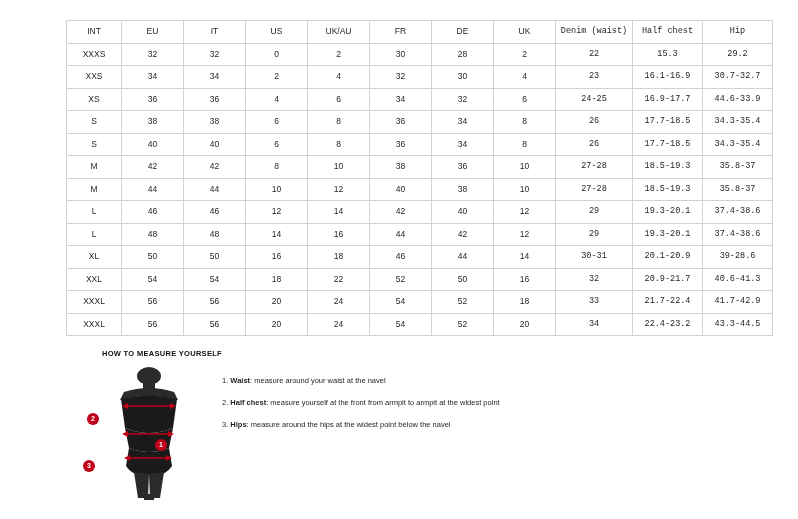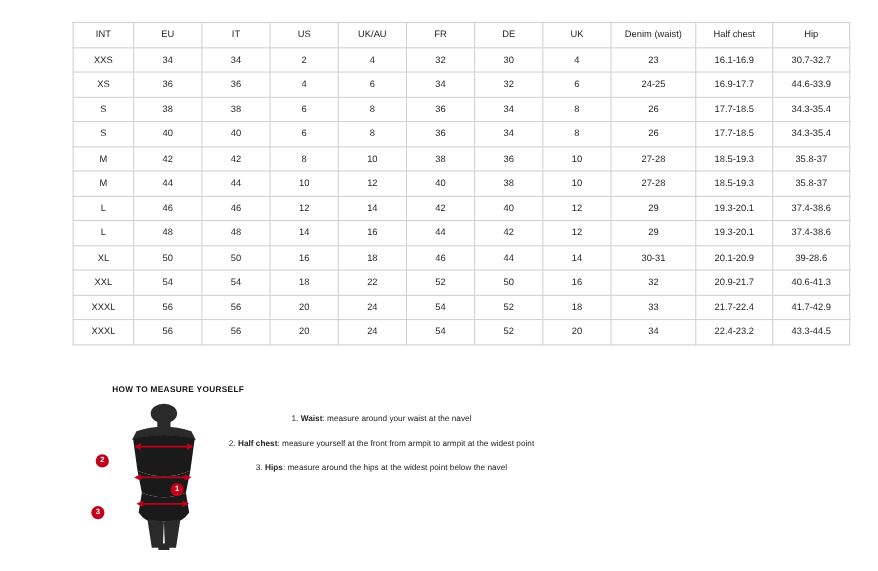--- a/index.html
+++ b/index.html
@@ -55,20 +55,21 @@
   col.c5 { width: 62px; }
   col.c6 { width: 62px; }
   col.c7 { width: 62px; }
   col.c8 { width: 77px; }
   col.c9 { width: 70px; }
   col.c10 { width: 70px; }
 
   td.left-cell, th.left-cell {
     text-align: left;
     padding-left: 8px;
+    font-family: Liberation Mono, monospace;
   }
 
   .measure-section {
     position: absolute;
     left: 66px;
     top: 349px;
     width: 666px;
   }
   .measure-title {
     font-size: 7.5px;
@@ -83,23 +84,22 @@
     display: flex;
     align-items: flex-start;
   }
   .figure-wrap {
     position: relative;
     width: 140px;
     height: 135px;
     flex: 0 0 140px;
   }
   .notes {
-    margin-left: 2px;
+    margin-left: 16px;
     padding-top: 10px;
-    text-align: center;
   }
   .note {
     font-size: 7.5px;
     color: #1f1f1f;
     line-height: 1.2;
     margin-bottom: 13px;
     white-space: nowrap;
   }
   .note b { font-weight: bold; }
 
@@ -150,20 +150,33 @@
           <th>FR</th>
           <th>DE</th>
           <th>UK</th>
           <th class="left-cell">Denim (waist)</th>
           <th class="left-cell">Half chest</th>
           <th class="left-cell">Hip</th>
         </tr>
     </thead>
     <tbody id="table-body">
         <tr>
+          <td>XXXS</td>
+          <td>32</td>
+          <td>32</td>
+          <td>0</td>
+          <td>2</td>
+          <td>30</td>
+          <td>28</td>
+          <td>2</td>
+          <td class="left-cell">22</td>
+          <td class="left-cell">15.3</td>
+          <td class="left-cell">29.2</td>
+        </tr>
+        <tr>
           <td>XXS</td>
           <td>34</td>
           <td>34</td>
           <td>2</td>
           <td>4</td>
           <td>32</td>
           <td>30</td>
           <td>4</td>
           <td class="left-cell">23</td>
           <td class="left-cell">16.1-16.9</td>

